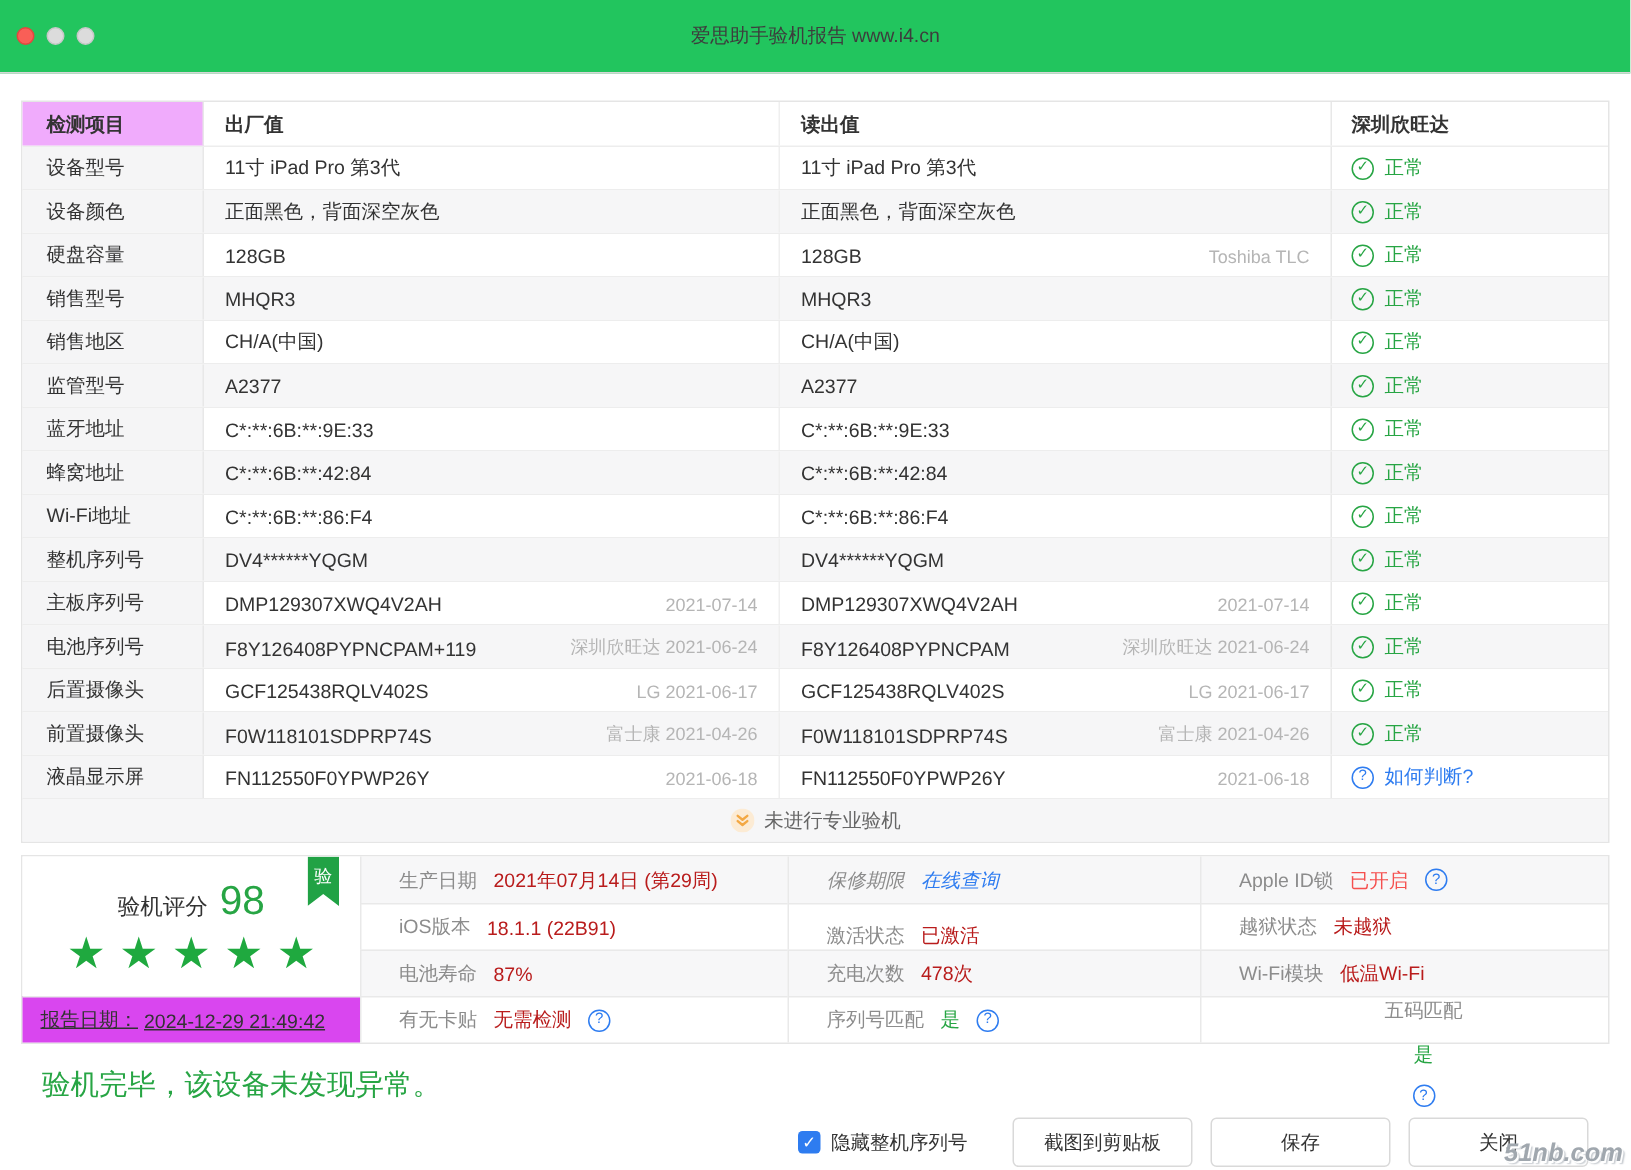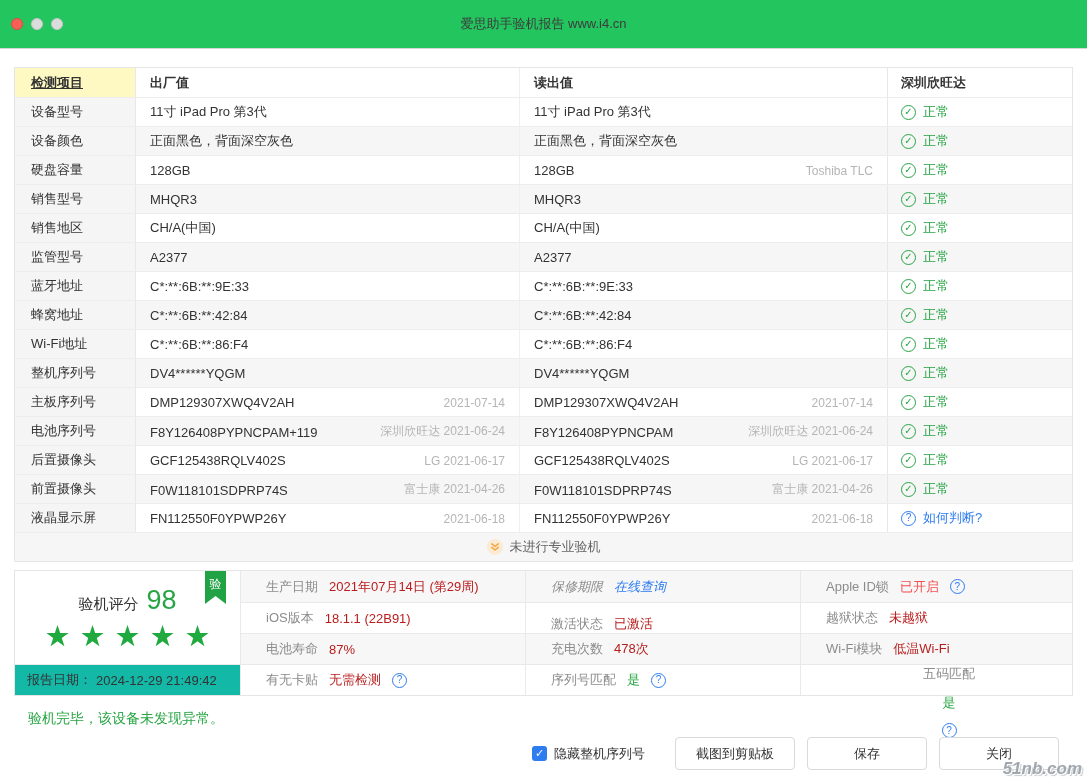--- a/index.html
+++ b/index.html
@@ -26,21 +26,21 @@
   .content { padding:18px 14px 0 14px; }
   .table { border:1px solid #e5e5e5; }
   .thead, .trow { display:flex; align-items:stretch; }
   .thead { height:30px; font-weight:bold; background:#fff; }
   .trow { height:29px; }
   .cell { display:flex; align-items:center; }
   .c-item {
     width:121px; padding-left:16px; background:#f5f5f6;
     border-right:1px solid #e8e8e8;
   }
-  .thead .c-item { background:#fef9c3;text-decoration:underline; }
+  .thead .c-item { background:#f0abfc; }
   .c-factory { width:384px; padding:0 14px; border-right:1px solid #efefef; }
   .c-read   { width:368px; padding:0 14px; border-right:1px solid #e8e8e8; }
   .c-result { flex:1; padding-left:13px; gap:7px; }
   .trow .c-factory, .trow .c-read, .trow .c-result { background:#fff; }
   .trow.alt .c-factory, .trow.alt .c-read, .trow.alt .c-result { background:#f6f6f7; }
   .thead, .trow { border-bottom:1px solid #ededed; }
   .vwrap { display:flex; align-items:flex-end; width:100%; }
   .note { margin-left:auto; color:#b5b5b5; font-size:12px; white-space:nowrap; }
   .badge {
     width:15px; height:15px; border-radius:50%; flex:0 0 15px;
@@ -74,36 +74,36 @@
   .score-value { font-size:27px; color:#27a544; }
   .stars { color:#1fa93f; font-size:29px; letter-spacing:9px; line-height:1; margin-left:9px; }
   .ribbon {
     position:absolute; top:0; right:14px; width:21px; height:33px;
     background:#21a245; color:#fff; font-size:12px; text-align:center;
     padding-top:5px;
     clip-path:polygon(0 0,100% 0,100% 100%,50% 76%,0 100%);
   }
   .date-cell {
     grid-column:1; grid-row:4; display:flex; align-items:center;
-    padding-left:12px; border-top:1px solid #e9e9e9; background:#14b8a6; gap:4px;
+    padding-left:12px; border-top:1px solid #e9e9e9; background:#d946ef; gap:4px;text-decoration:underline;
   }
   .sum-cell {
     display:flex; align-items:center; gap:11px; padding-left:25px;
     border-left:1px solid #e9e9e9; white-space:nowrap;
   }
   .sum-cell.rs { border-top:1px solid #e9e9e9; }
   .sum-cell.stripe { background:#f7f7f8; }
   .sum-cell .lbl { color:#8c8c8c; }
   .sum-cell .val { color:#b91c1c; }
   .sum-cell .val.blue { color:#2e7cf0; cursor:pointer; }
   .sum-cell .val.green { color:#27a544; }
   .sum-cell .val.red { color:#f5504e; }
   .sum-cell .badge { cursor:pointer; }
   
-  .status { margin:14px 14px 0 14px; color:#27a544; font-size:14px; }
+  .status { margin:14px 14px 0 14px; color:#27a544; font-size:19px; }
   .actions {
     display:flex; align-items:center; justify-content:flex-end;
     margin:9px 14px 0 14px; gap:12px;
   }
   .chk-group { display:flex; align-items:center; gap:7px; margin-right:18px; }
   .chk {
     width:15px; height:15px; background:#2e7cf0; border-radius:3px;
     color:#fff; font-size:11px; display:flex; align-items:center; justify-content:center;
     cursor:pointer;
   }

